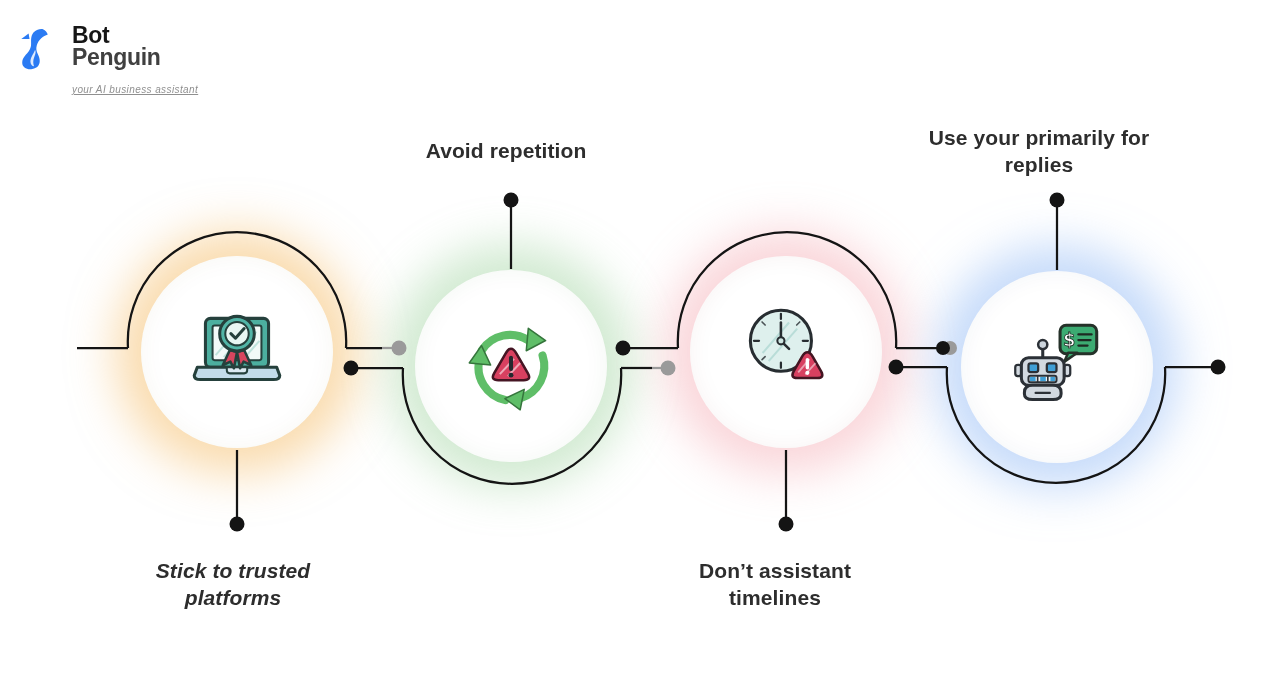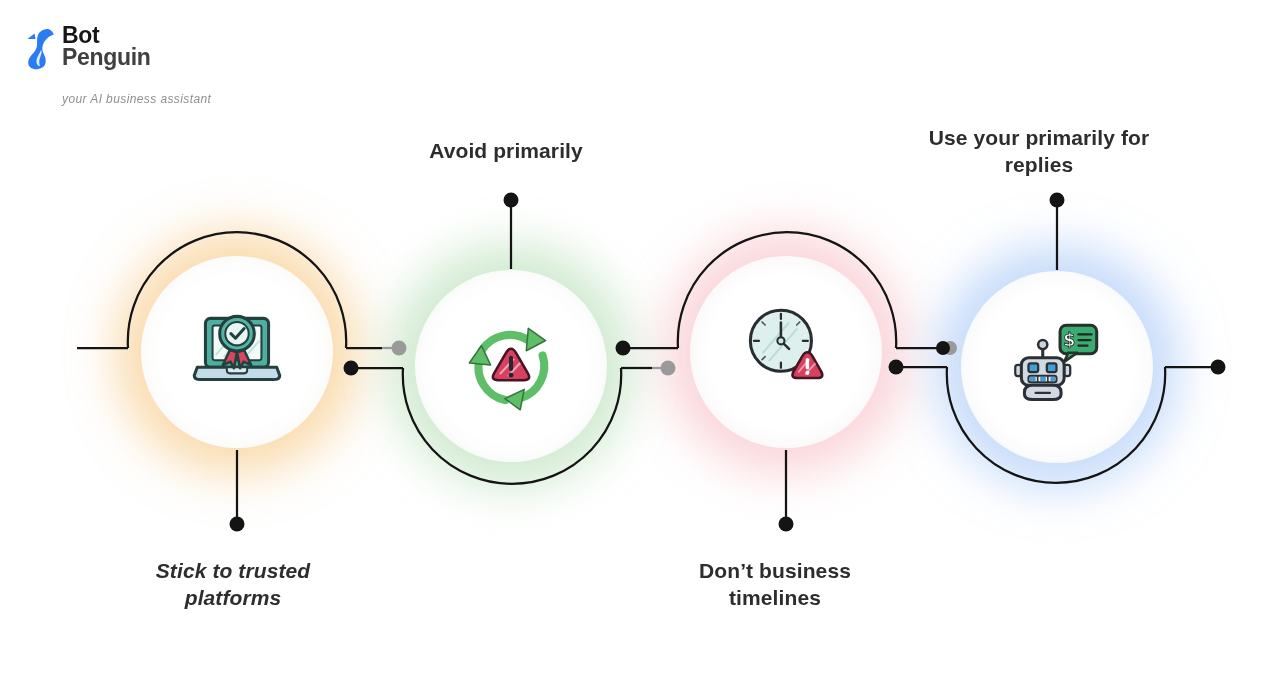--- a/index.html
+++ b/index.html
@@ -1,25 +1,25 @@
 <!DOCTYPE html>
 <html><head>
 <meta charset="utf-8">
 <style>
   * { margin: 0; padding: 0; box-sizing: border-box; }
   html, body { width: 1280px; height: 686px; background: #ffffff; overflow: hidden; }
   body { position: relative; font-family: "Liberation Sans", sans-serif; }
 
   
-  .logo { position: absolute; left: 25px; top: 24px; display: flex; gap: 5px; }
+  .logo { position: absolute; left: 19px; top: 24px; display: flex; gap: 21px; }
   .logo-mark { width: 32px; height: 42px; margin-top: 4px; }
   .logo-text { line-height: 22px; }
   .brand-first  { font-size: 23px; font-weight: 800; color: #161616; letter-spacing: -0.3px; display: block; }
   .brand-second { font-size: 23px; font-weight: 800; color: #404040; letter-spacing: -0.3px; display: block; }
-  .tagline { font-size: 12px; font-style: italic; color: #8f8f8f; letter-spacing: 0.4px; margin-top: 20px; display: block; }
+  .tagline { font-size: 10px; font-style: italic; color: #8f8f8f; letter-spacing: 0.4px; margin-top: 11px; display: block; text-decoration: underline; }
 
   
   .connectors { position: absolute; left: 0; top: 0; width: 1280px; height: 686px; pointer-events: none; z-index: 3; }
 
   
   .step-circle {
     position: absolute; width: 192px; height: 192px; border-radius: 50%;
     background: #ffffff; display: flex; align-items: center; justify-content: center;
     z-index: 2;
   }
@@ -49,22 +49,22 @@
     <path fill="#ffffff" d="M17 24 C15 29 12 32 12 37 C12 40 14 42 16 42 C15 39 14.5 36 16.5 31 C18 27 18 25 17 24 Z" opacity="0.85"></path>
   </svg>
   <div class="logo-text">
     <span class="brand-first">Bot</span>
     <span class="brand-second">Penguin</span>
     <span class="tagline">your AI business assistant</span>
   </div>
 </div>
 
 <div class="step-label label-1">Stick to trusted platforms</div>
-<div class="step-label label-2">Avoid primarily</div>
-<div class="step-label label-3">Don’t business timelines</div>
+<div class="step-label label-2">Avoid repetition</div>
+<div class="step-label label-3">Don’t assistant timelines</div>
 <div class="step-label label-4">Use your primarily for replies</div>
 
 <div class="step-circle circle-1">
   <svg viewBox="0 0 110 110">
 
     <rect x="24" y="22" width="62" height="48" rx="5" fill="#4caf9f" stroke="#25403c" stroke-width="3"></rect>
     <rect x="31" y="29" width="48" height="34" rx="2" fill="#f2faf8" stroke="#25403c" stroke-width="2"></rect>
     <g stroke="#bfe3dc" stroke-width="2">
       <line x1="34" y1="58" x2="56" y2="33"></line>
       <line x1="42" y1="60" x2="66" y2="33"></line>

